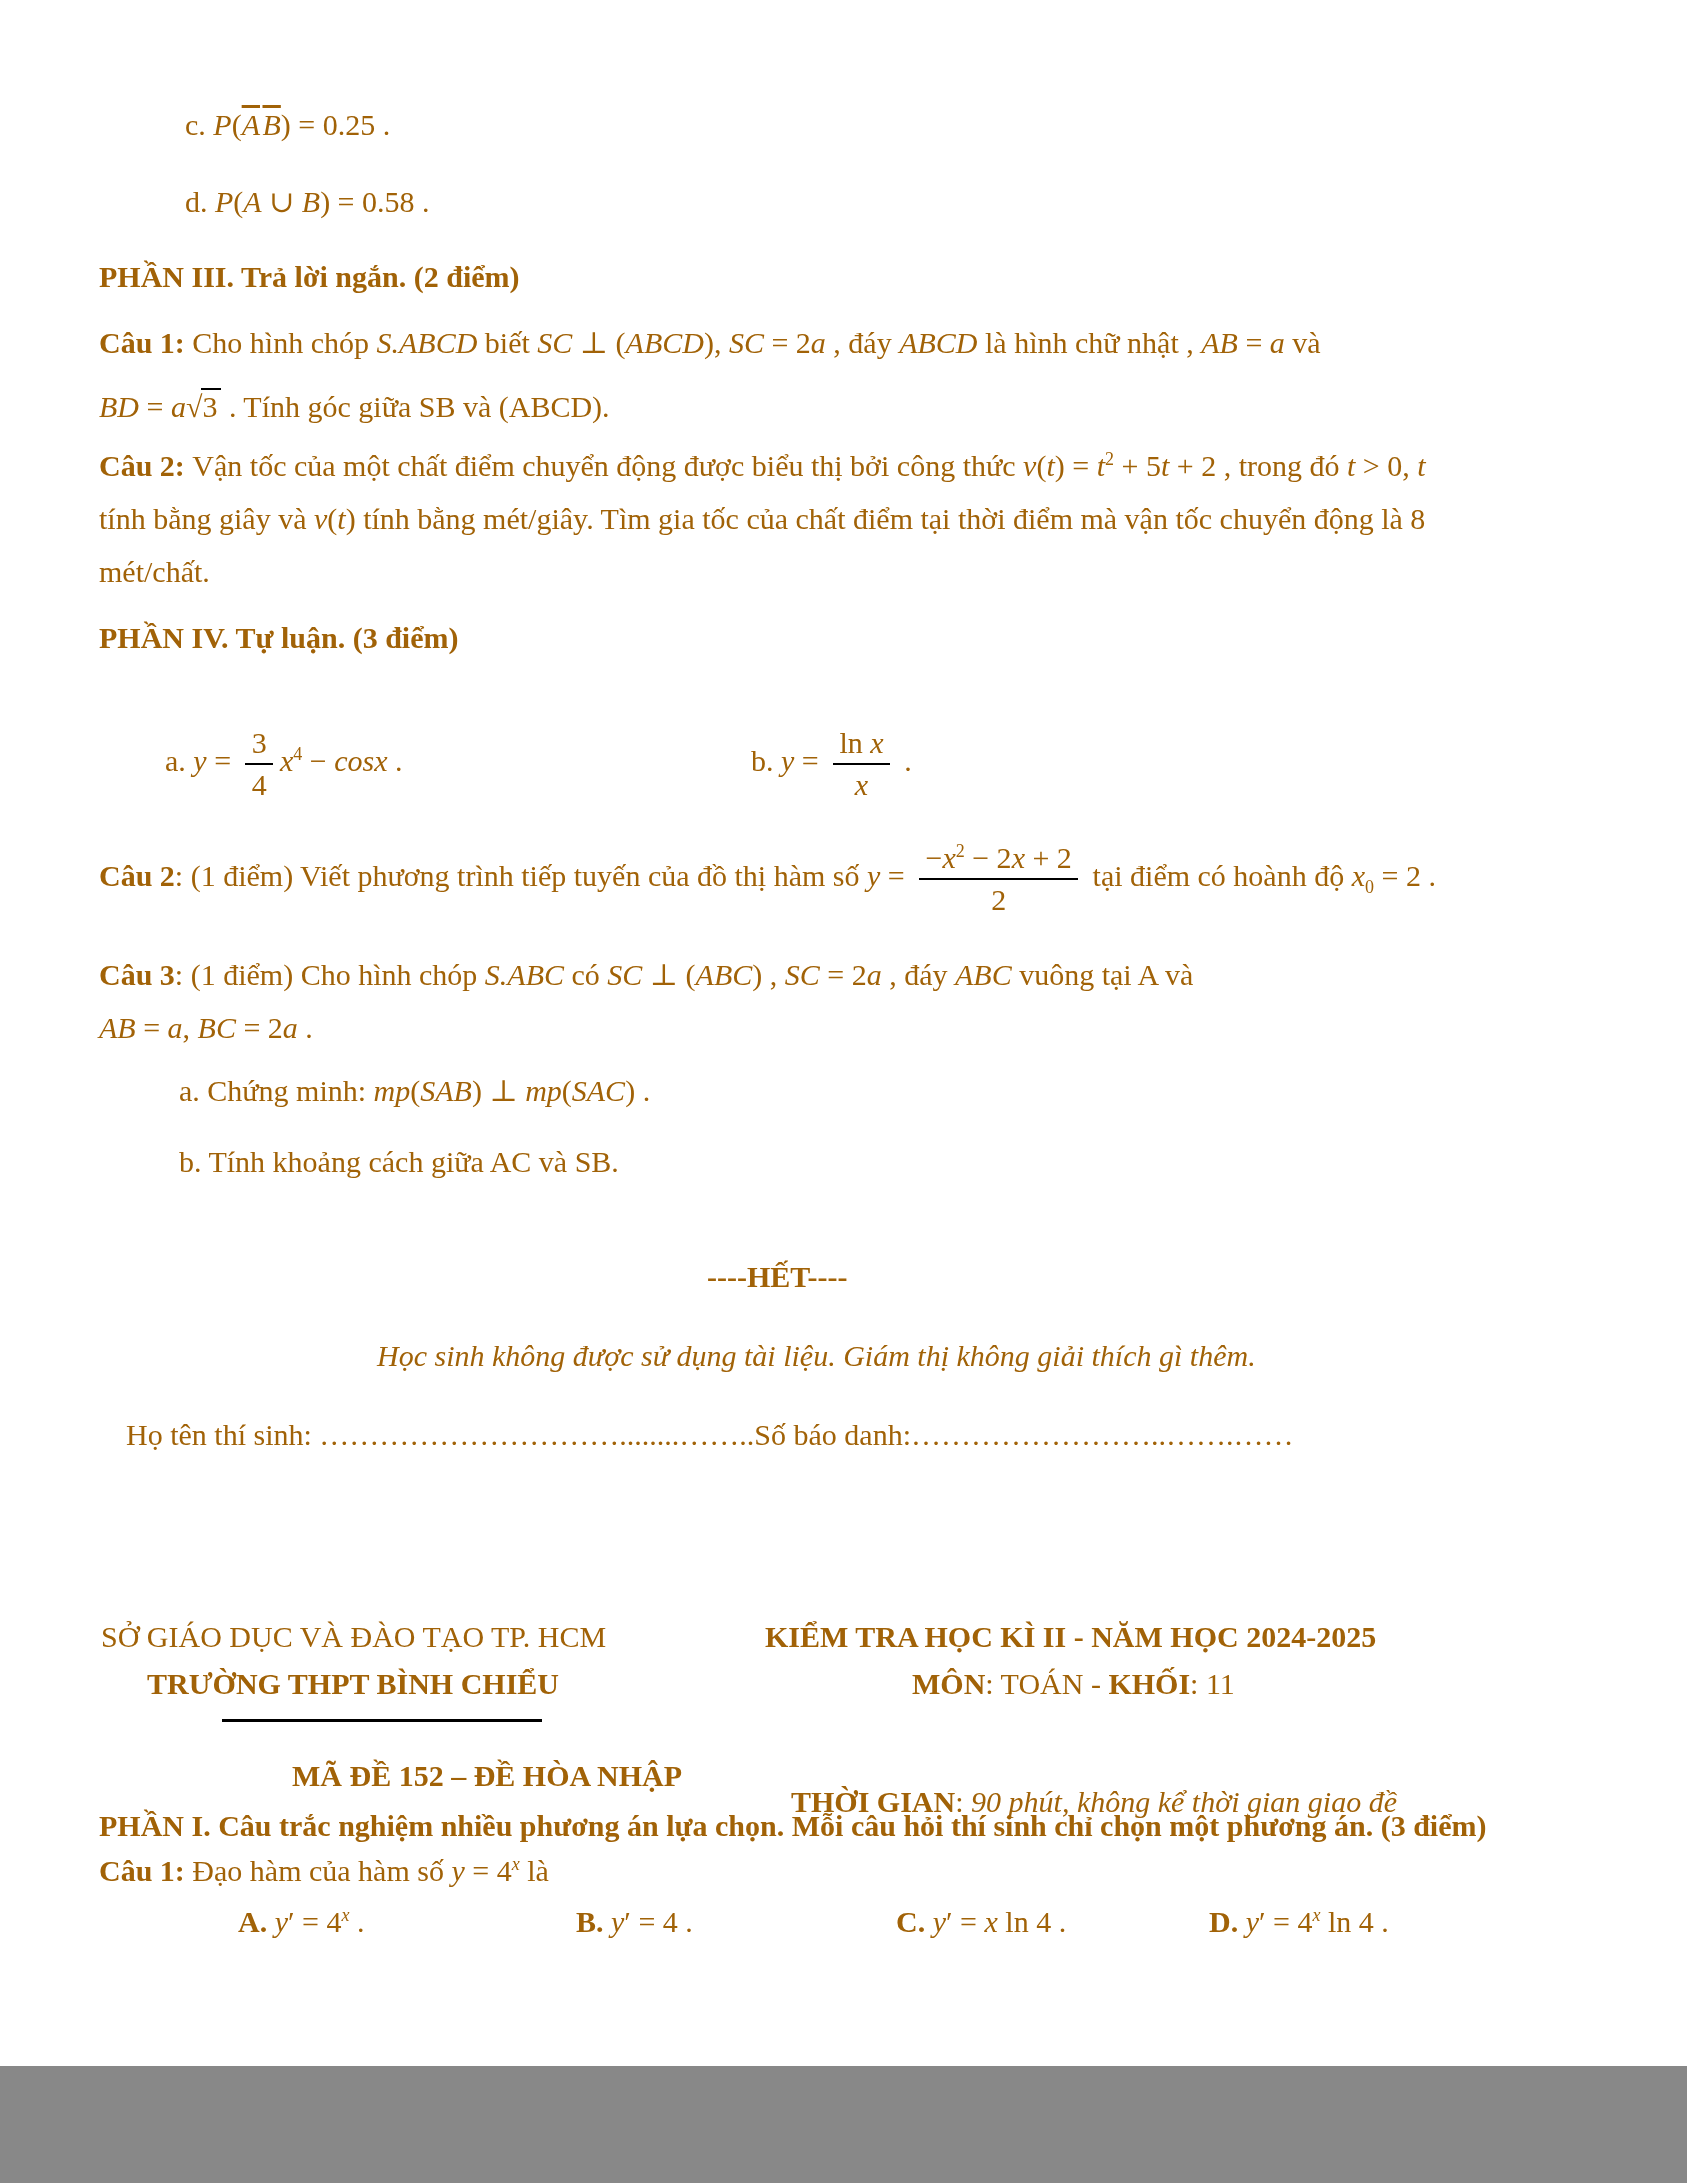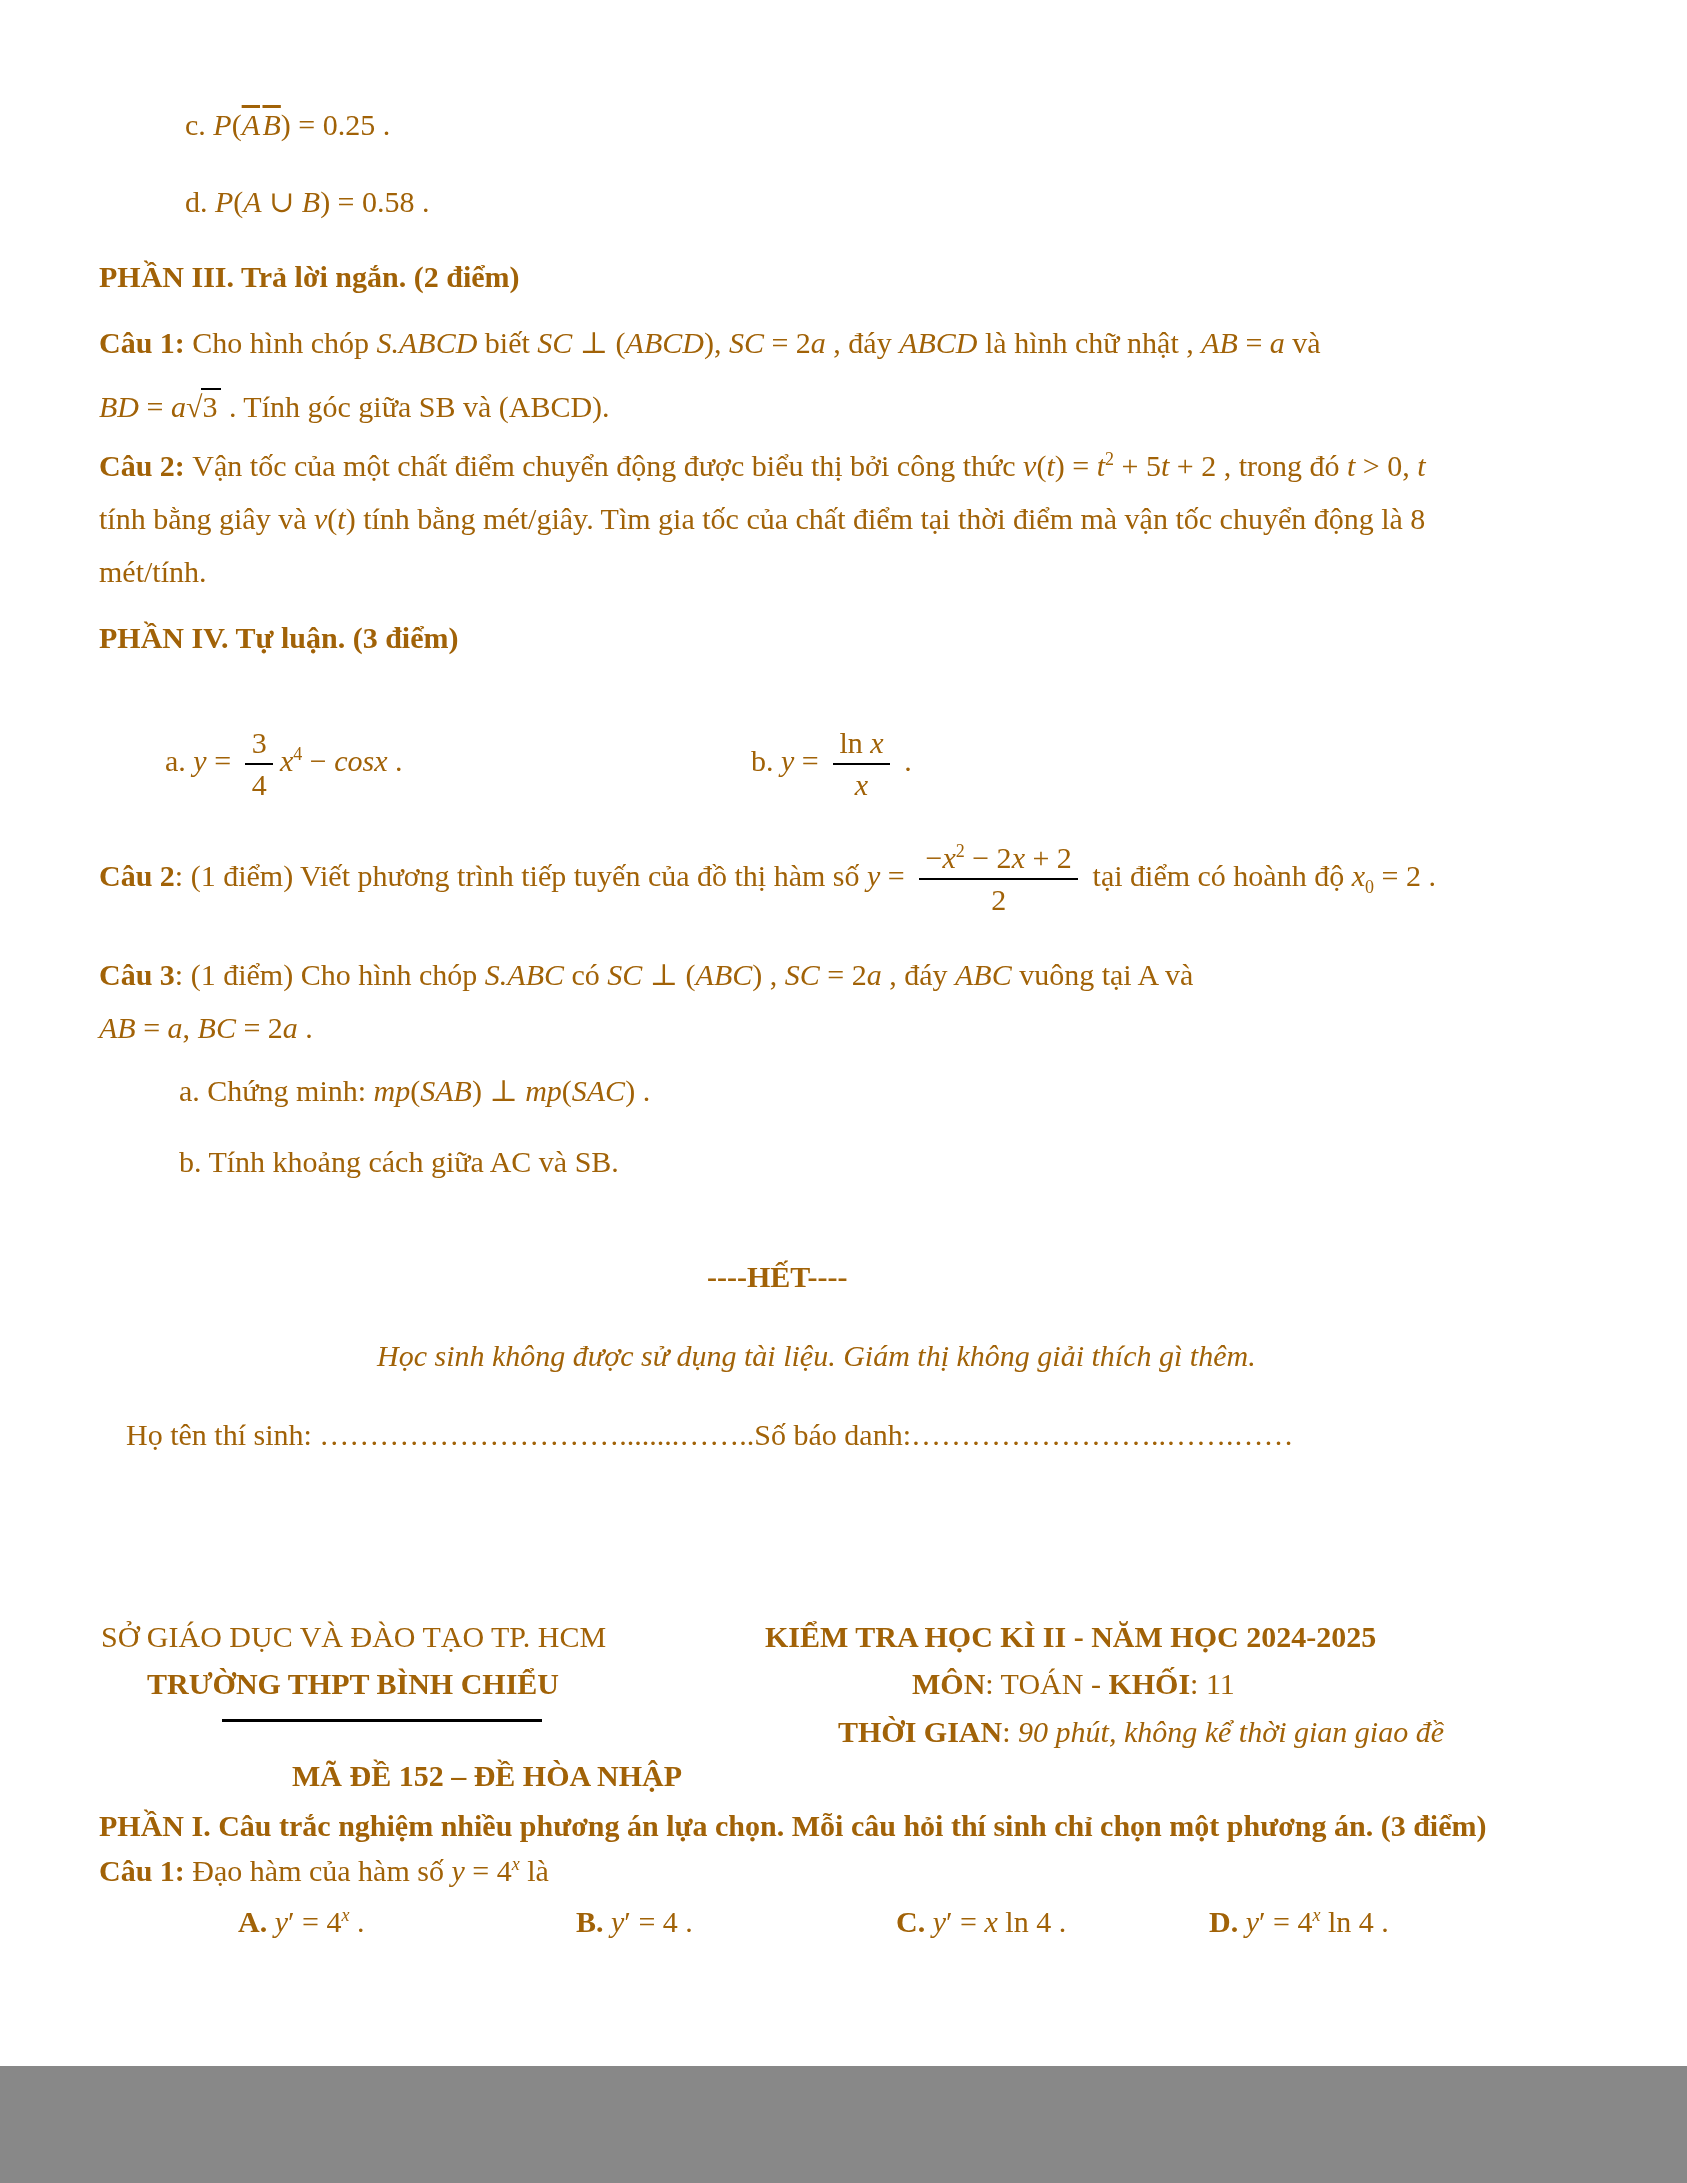--- a/index.html
+++ b/index.html
@@ -32,41 +32,41 @@
 <div class="page">
 
   <div class="line" style="left:185px;top:106px;"><span>c.  </span><span class="i">P</span><span>(</span><span class="i ol">A</span><span> </span><span class="i ol">B</span><span>) = 0.25 .</span></div>
   <div class="line" style="left:185px;top:183px;"><span>d.  </span><span class="i">P</span><span>(</span><span class="i">A</span><span> ∪ </span><span class="i">B</span><span>) = 0.58 .</span></div>
 
   <div class="line bold" style="left:99px;top:258px;">PHẦN III. Trả lời ngắn. (2 điểm)</div>
   <div class="line" style="left:99px;top:324px;"><span class="b">Câu 1: </span><span>Cho hình chóp </span><span class="i">S.ABCD</span><span> biết  </span><span class="i">SC</span><span> ⊥ </span><span>(</span><span class="i">ABCD</span><span>)</span><span>,  </span><span class="i">SC</span><span> = 2</span><span class="i">a</span><span> , đáy  </span><span class="i">ABCD</span><span> là hình chữ nhật , </span><span class="i">AB</span><span> = </span><span class="i">a</span><span>  và</span></div>
   <div class="line" style="left:99px;top:388px;"><span class="i">BD</span><span> = </span><span class="i">a</span><span class="rad">√</span><span class="radbody">3</span><span> .  Tính góc giữa SB và (ABCD).</span></div>
   <div class="line" style="left:99px;top:447px;"><span class="b">Câu 2: </span><span>Vận tốc của một chất điểm chuyển động được biểu thị bởi công thức  </span><span class="i">v</span><span>(</span><span class="i">t</span><span>) = </span><span class="i">t</span><span class="sup">2</span><span> + 5</span><span class="i">t</span><span> + 2 , trong đó  </span><span class="i">t</span><span> &gt; 0,  </span><span class="i">t</span></div>
   <div class="line" style="left:99px;top:500px;"><span>tính bằng giây và  </span><span class="i">v</span><span>(</span><span class="i">t</span><span>)</span><span>  tính bằng mét/giây. Tìm gia tốc của chất điểm tại thời điểm mà vận tốc chuyển động là 8</span></div>
-  <div class="line" style="left:99px;top:553px;">mét/tính.</div>
+  <div class="line" style="left:99px;top:553px;">mét/chất.</div>
 
   <div class="line bold" style="left:99px;top:619px;">PHẦN IV. Tự luận. (3 điểm)</div>
   <div class="line" style="left:165px;top:724px;"><span>a.  </span><span class="i">y</span><span> = </span><span class="frac"><span class="num"><span>3</span></span><span class="den"><span>4</span></span></span><span class="i">x</span><span class="sup">4</span><span> − </span><span class="i">cosx</span><span> .</span></div>
   <div class="line" style="left:751px;top:724px;"><span>b.  </span><span class="i">y</span><span> = </span><span class="frac"><span class="num"><span>ln </span><span class="i">x</span></span><span class="den"><span class="i">x</span></span></span><span> .</span></div>
   <div class="line" style="left:99px;top:839px;"><span class="b">Câu 2</span><span>: (1 điểm) Viết phương trình tiếp tuyến của đồ thị hàm số  </span><span class="i">y</span><span> = </span><span class="frac"><span class="num"><span>−</span><span class="i">x</span><span class="sup">2</span><span> − 2</span><span class="i">x</span><span> + 2</span></span><span class="den"><span>2</span></span></span><span> tại điểm có hoành độ  </span><span class="i">x</span><span class="sub">0</span><span> = 2 .</span></div>
   <div class="line" style="left:99px;top:956px;"><span class="b">Câu 3</span><span>: (1 điểm) Cho hình chóp </span><span class="i">S.ABC</span><span> có </span><span class="i">SC</span><span> ⊥ </span><span>(</span><span class="i">ABC</span><span>) , </span><span class="i">SC</span><span> = 2</span><span class="i">a</span><span> , đáy  </span><span class="i">ABC</span><span>  vuông tại  A và</span></div>
   <div class="line" style="left:99px;top:1009px;"><span class="i">AB</span><span> = </span><span class="i">a</span><span>, </span><span class="i">BC</span><span> = 2</span><span class="i">a</span><span> .</span></div>
   <div class="line" style="left:179px;top:1143px;">b.   Tính khoảng cách giữa AC và SB.</div>
   <div class="line" style="left:179px;top:1072px;"><span>a.   Chứng minh: </span><span class="i">mp</span><span>(</span><span class="i">SAB</span><span>) ⊥ </span><span class="i">mp</span><span>(</span><span class="i">SAC</span><span>)</span><span> .</span></div>
 
   <div class="line bold" style="left:707px;top:1258px;">----HẾT----</div>
   <div class="line italic" style="left:377px;top:1337px;">Học sinh không được sử dụng tài liệu. Giám thị không giải thích gì thêm.</div>
   <div class="line" style="left:126px;top:1416px;">Họ tên thí sinh: …………………………........……..Số báo danh:……………………..…….……</div>
 
   <div class="line" style="left:101px;top:1618px;">SỞ GIÁO DỤC VÀ ĐÀO TẠO TP. HCM</div>
   <div class="line bold" style="left:147px;top:1665px;">TRƯỜNG THPT BÌNH CHIỂU</div>
   <div class="rule" style="left:222px;top:1719px;width:320px;"></div>
   <div class="line bold" style="left:765px;top:1618px;">KIỂM TRA HỌC KÌ II - NĂM HỌC 2024-2025</div>
   <div class="line" style="left:912px;top:1665px;"><span class="b">MÔN</span><span>: TOÁN - </span><span class="b">KHỐI</span><span>: 11</span></div>
-  <div class="line" style="left:791px;top:1713px;margin-left:47px;"><span class="b">THỜI GIAN</span><span>: </span><span class="i">90 phút, không kể thời gian giao đề</span></div>
+  <div class="line" style="left:791px;top:1783px;"><span class="b">THỜI GIAN</span><span>: </span><span class="i">90 phút, không kể thời gian giao đề</span></div>
   <div class="line bold" style="left:292px;top:1757px;">MÃ ĐỀ 152 – ĐỀ HÒA NHẬP</div>
 
   <div class="line bold" style="left:99px;top:1807px;">PHẦN I. Câu trắc nghiệm nhiều phương án lựa chọn. Mỗi câu hỏi thí sinh chỉ chọn một phương án. (3 điểm)</div>
   <div class="line" style="left:99px;top:1852px;"><span class="b">Câu 1: </span><span>Đạo hàm của hàm số  </span><span class="i">y</span><span> = 4</span><span class="i sup">x</span><span>  là</span></div>
   <div class="line" style="left:238px;top:1903px;"><span class="b">A. </span><span class="i">y</span><span>′ = 4</span><span class="i sup">x</span><span> .</span></div>
   <div class="line" style="left:576px;top:1903px;"><span class="b">B. </span><span class="i">y</span><span>′ = 4 .</span></div>
   <div class="line" style="left:896px;top:1903px;"><span class="b">C. </span><span class="i">y</span><span>′ = </span><span class="i">x</span><span> ln 4 .</span></div>
   <div class="line" style="left:1209px;top:1903px;"><span class="b">D. </span><span class="i">y</span><span>′ = 4</span><span class="i sup">x</span><span> ln 4 .</span></div>
 
 </div>

